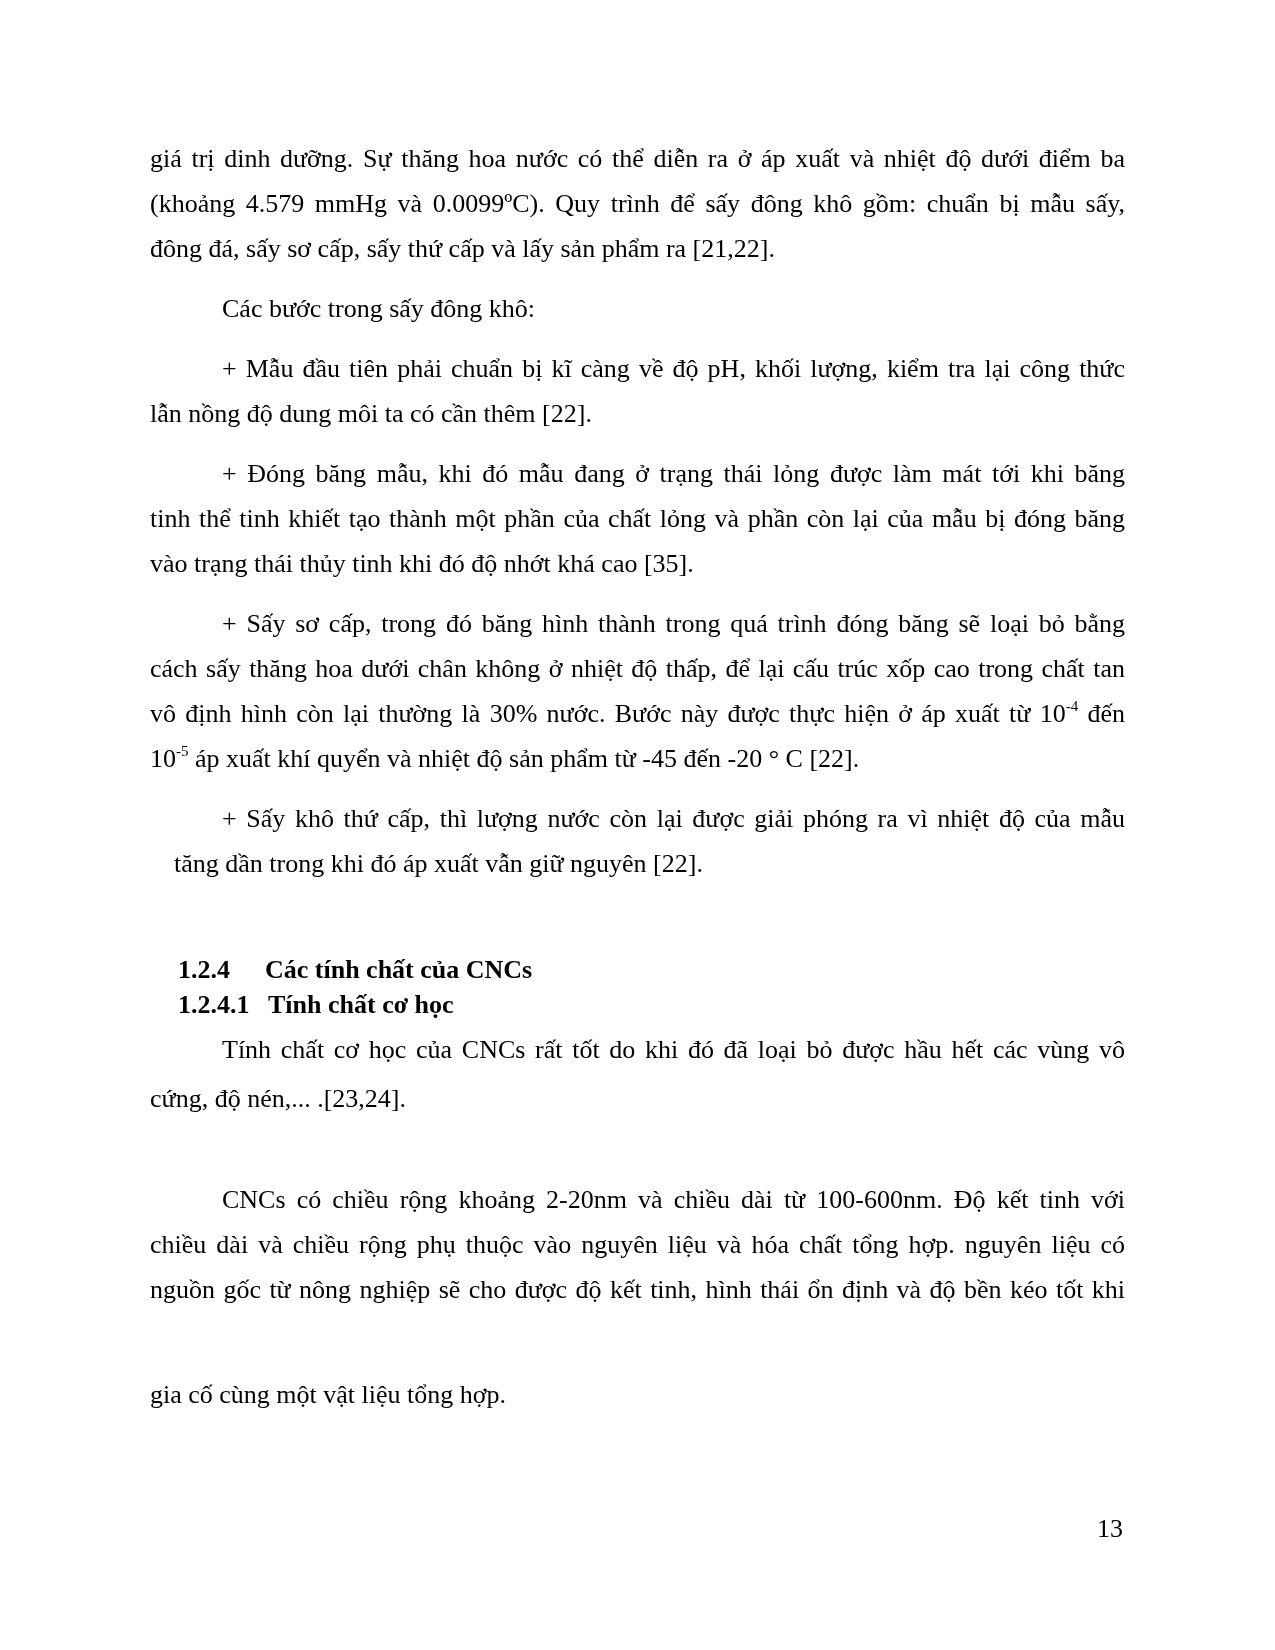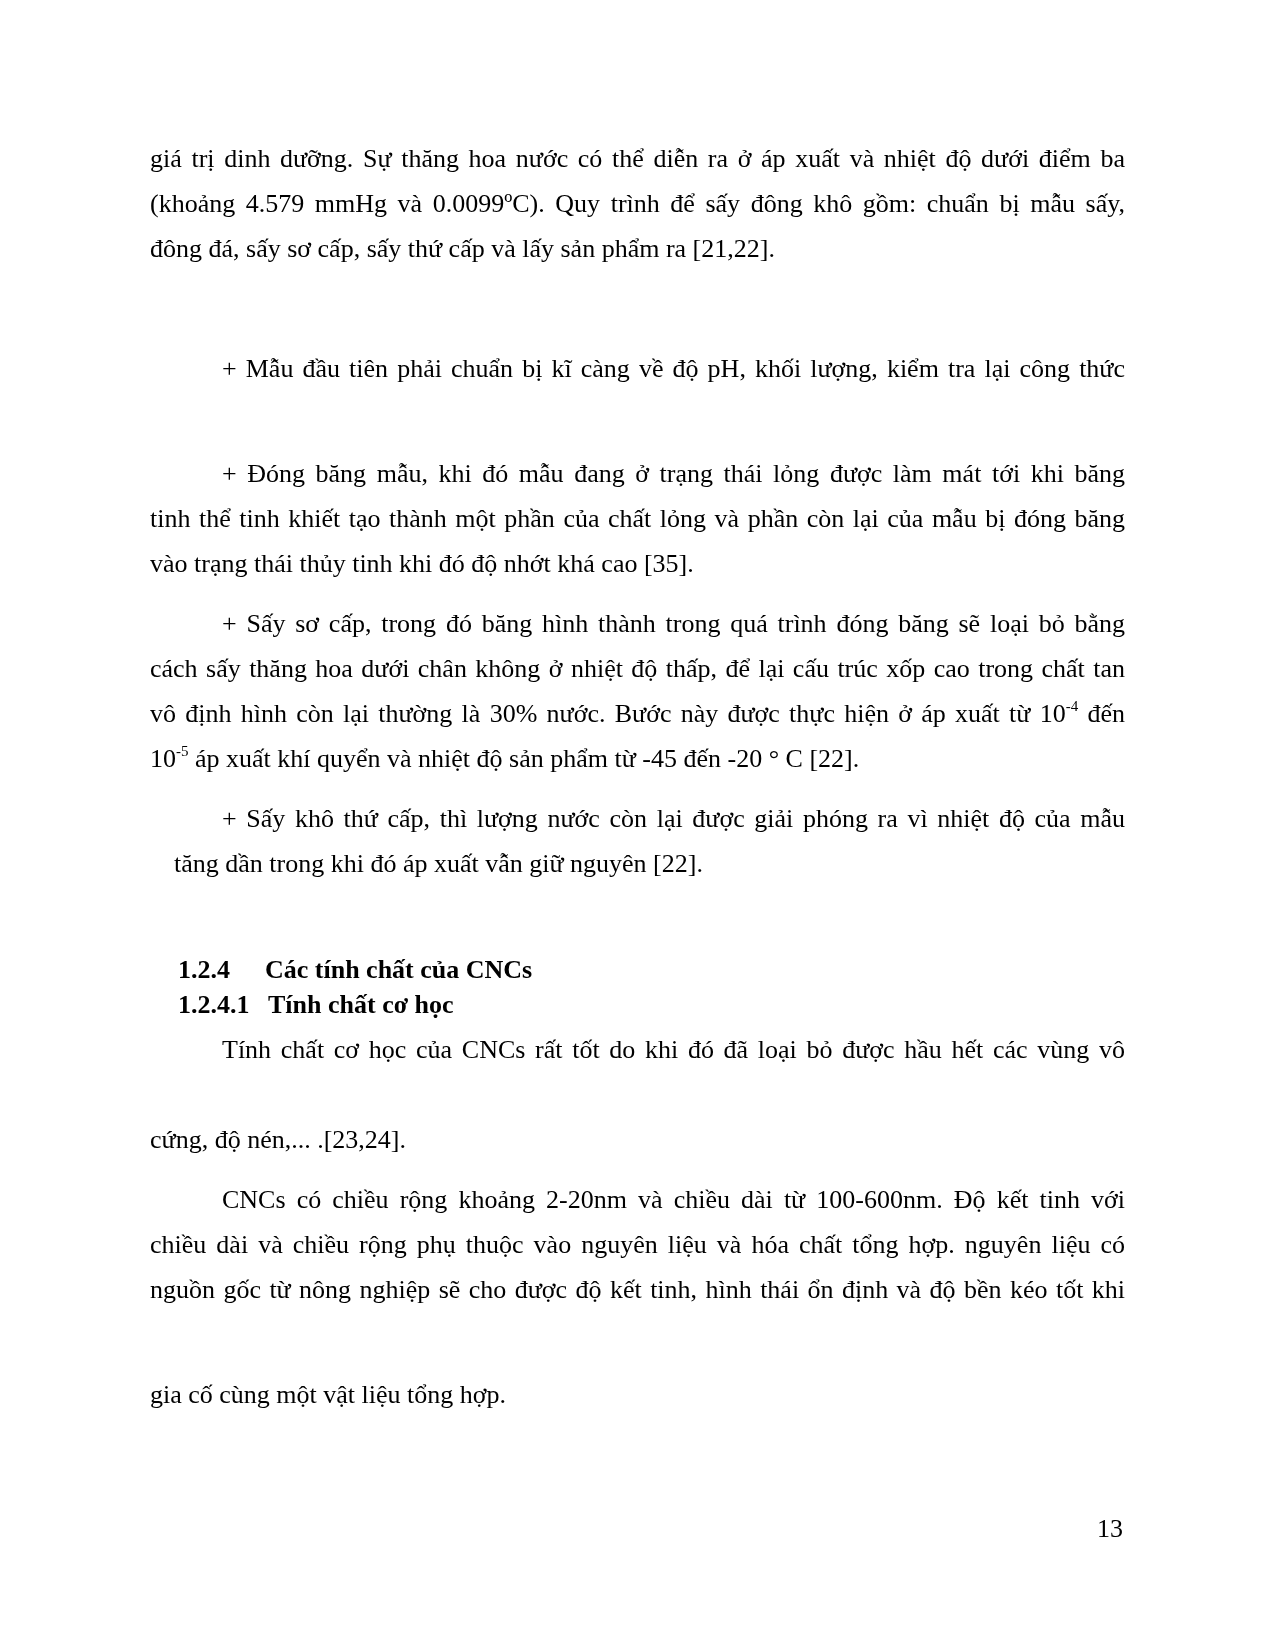--- a/index.html
+++ b/index.html
@@ -58,22 +58,24 @@
   </style>
 </head>
 <body>
 
 <div class="page">
 
   <div class="line justify" style="top:144px;">giá trị dinh dưỡng. Sự thăng hoa nước có thể diễn ra ở áp xuất và nhiệt độ dưới điểm ba</div>
   <div class="line justify" style="top:189px;">(khoảng 4.579 mmHg và 0.0099ºC). Quy trình để sấy đông khô gồm: chuẩn bị mẫu sấy,</div>
   <div class="line" style="top:234px;">đông đá, sấy sơ cấp, sấy thứ cấp và lấy sản phẩm ra [21,22].</div>
 
+  <div class="line indent" style="top:294px;">Các bước trong sấy đông khô:</div>
 
   <div class="line indent justify" style="top:354px; width:903px;">+ Mẫu đầu tiên phải chuẩn bị kĩ càng về độ pH, khối lượng, kiểm tra lại công thức</div>
+  <div class="line" style="top:399px;">lẫn nồng độ dung môi ta có cần thêm [22].</div>
 
   <div class="line indent justify" style="top:459px; width:903px;">+ Đóng băng mẫu, khi đó mẫu đang ở trạng thái lỏng được làm mát tới khi băng</div>
   <div class="line justify" style="top:504px;">tinh thể tinh khiết tạo thành một phần của chất lỏng và phần còn lại của mẫu bị đóng băng</div>
   <div class="line" style="top:549px;">vào trạng thái thủy tinh khi đó độ nhớt khá cao [35].</div>
 
   <div class="line indent justify" style="top:609px; width:903px;"> + Sấy sơ cấp, trong đó băng hình thành trong quá trình đóng băng sẽ loại bỏ bằng</div>
   <div class="line justify" style="top:654px;">cách sấy thăng hoa dưới chân không ở nhiệt độ thấp, để lại cấu trúc xốp cao trong chất tan</div>
   <div class="line justify" style="top:699px;">
     <span>vô định hình còn lại thường là 30% nước. Bước này được thực hiện ở áp xuất từ 10</span><sup>-4</sup><span> đến</span>
   </div>
@@ -85,21 +87,21 @@
   <div class="line" style="top:849px;margin-left:24px;">tăng dần trong khi đó áp xuất vẫn giữ nguyên [22].</div>
 
   <div class="heading h2" style="top:955px;">
     <span class="num">1.2.4</span><span>Các tính chất của CNCs</span>
   </div>
   <div class="heading h3" style="top:990px;">
     <span class="num">1.2.4.1</span><span>Tính chất cơ học</span>
   </div>
 
   <div class="line indent justify" style="top:1035px; width:903px;">Tính chất cơ học của CNCs rất tốt do khi đó đã loại bỏ được hầu hết các vùng vô</div>
-  <div class="line" style="top:1125px;text-align:center;">cứng, độ nén,... .[23,24].</div>
+  <div class="line" style="top:1084px;text-align:center;">cứng, độ nén,... .[23,24].</div>
 
   <div class="line indent justify" style="top:1185px; width:903px;">CNCs có chiều rộng khoảng 2-20nm và chiều dài từ 100-600nm. Độ kết tinh với</div>
   <div class="line justify" style="top:1230px;">chiều dài và chiều rộng phụ thuộc vào nguyên liệu và hóa chất tổng hợp. nguyên liệu có</div>
   <div class="line justify" style="top:1275px;">nguồn gốc từ nông nghiệp sẽ cho được độ kết tinh, hình thái ổn định và độ bền kéo tốt khi</div>
   <div class="line" style="top:1380px;">gia cố cùng một vật liệu tổng hợp.</div>
 
   <div class="page-number">13</div>
 
 </div>
 

